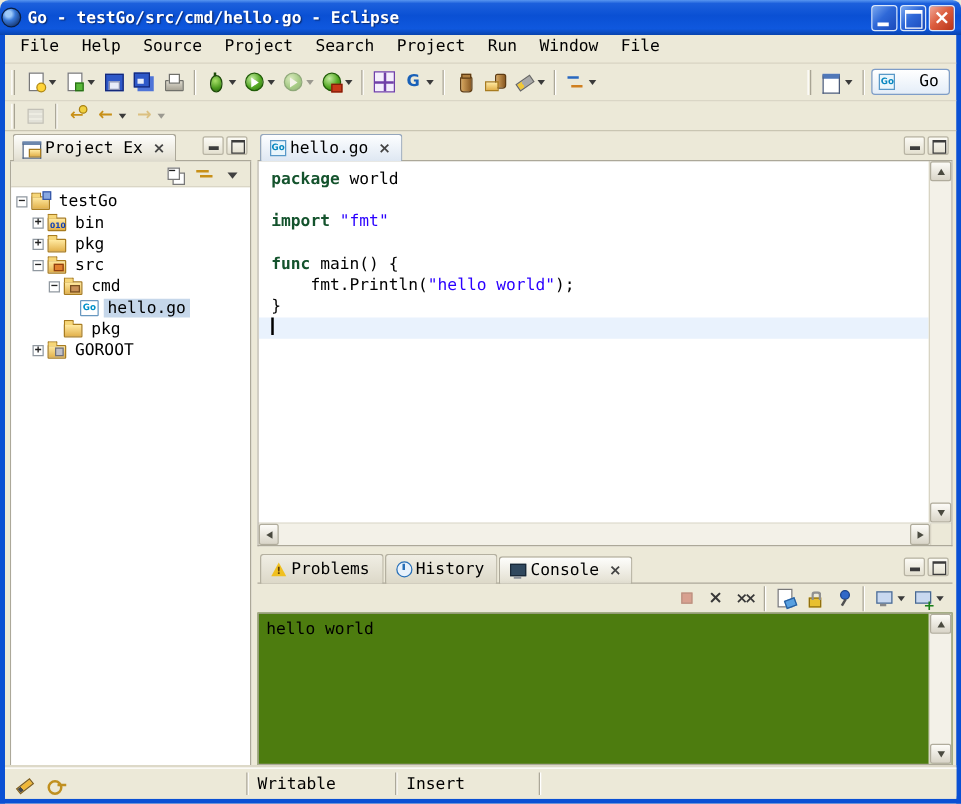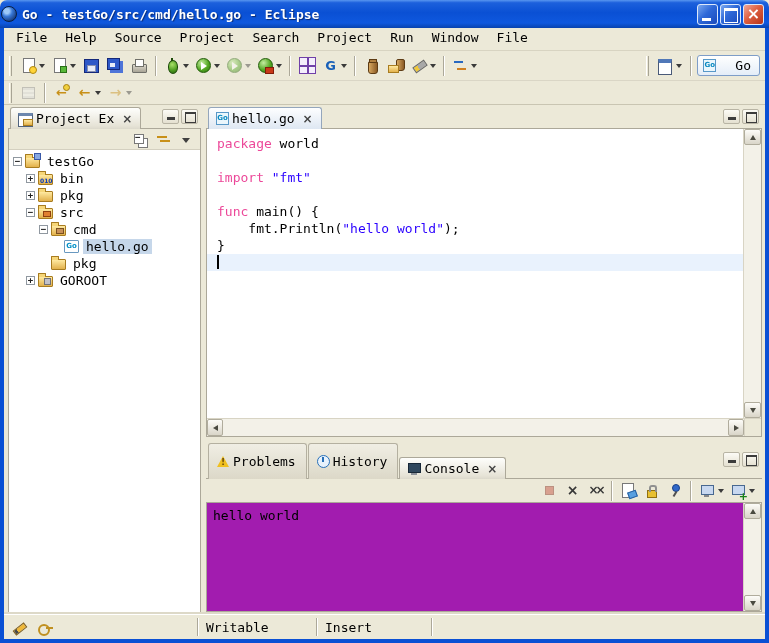--- a/index.html
+++ b/index.html
@@ -107,21 +107,21 @@
 .main{flex:1;display:flex;padding:2px 3px 0 4px;min-height:0}
 .explorer{flex:0 0 193px;display:flex;flex-direction:column;min-height:0}
 .sash{flex:0 0 5px}
 .right-col{flex:1;display:flex;flex-direction:column;min-width:0;min-height:0}
 .editor-region{flex:0 0 330px;display:flex;flex-direction:column;min-height:0}
 .hsash{flex:0 0 6px}
 .console-region{flex:1;display:flex;flex-direction:column;min-height:0}
 
 .vtab-row{flex:0 0 22px;display:flex;align-items:center;padding-left:2px;border-bottom:1px solid #ACA899;position:relative}
 .ctabs{display:flex;align-items:flex-end}
-.vtab{display:inline-flex;align-items:center;height:36px;padding:0 7px;margin-right:1px;border:1px solid #B4B0A0;border-bottom:none;border-radius:3px 3px 0 0;background:linear-gradient(#F0EEE4,#DCD8C8);white-space:nowrap;margin-bottom:-1px}
+.vtab{display:inline-flex;align-items:center;height:24px;padding:0 7px;margin-right:1px;border:1px solid #B4B0A0;border-bottom:none;border-radius:3px 3px 0 0;background:linear-gradient(#F0EEE4,#DCD8C8);white-space:nowrap;margin-bottom:-1px}
 .vtab.active{height:22px;background:linear-gradient(#FEFEFC,#E6E3D6 85%,#DCD9CC);border-color:#ACA899}
 .etab-row .vtab.active{background:linear-gradient(#FDFEFF,#DEE7F2);border-color:#94A6BC}
 .vtab-label{margin:0 3px}
 .tab-close{margin-left:4px;width:12px;text-align:center}
 .tab-close::before{content:"×";font:bold 12px/14px "DejaVu Sans",sans-serif;color:#444}
 .viewctl{margin-left:auto;display:flex;align-items:center;gap:2px;padding-right:3px;margin-bottom:3px}
 .mm{width:17px;height:15px;position:relative;background:linear-gradient(#FCFBF6,#E4E0D0);border:1px solid #B8B4A4;border-radius:2px}
 .btn-min::before{content:"";position:absolute;left:4px;bottom:3px;width:8px;height:3px;background:#3C3C3C}
 .btn-max::before{content:"";position:absolute;left:3px;top:2px;width:9px;height:8px;border:1px solid #3C3C3C;border-top-width:2px}
 
@@ -142,39 +142,39 @@
 .ti-go-file::before{display:none}
 .ti-go-file::after{content:"Go";position:absolute;inset:0;font:bold 7px/11px "DejaVu Sans",sans-serif;color:#0090C8;text-align:center}
 .tlabel{padding:0 3px}
 .tree-row.selected .tlabel{background:#C6D7EA}
 
 .editor-frame{flex:1;display:flex;flex-direction:column;border:1px solid #ACA899;border-top:none;min-height:0;background:#fff}
 .editor-body{flex:1;display:flex;min-height:0}
 .code-wrap{flex:1;overflow:hidden;background:#fff;padding-top:6px}
 .code-line{white-space:pre;min-height:17px;line-height:17px;padding-left:10px}
 .code-line.current{background:#E9F2FD}
-.tok-kw{color:#ec4899;font-weight:normal}
+.tok-kw{color:#14532d;font-weight:bold}
 .tok-str{color:#2A00FF}
 .tok-pl{color:#000}
 .cursor{display:inline-block;width:2px;height:14px;background:#000;vertical-align:-2px}
 .vscroll{flex:0 0 17px;background:#F3F1E8;border-left:1px solid #D8D4C4;display:flex;flex-direction:column;justify-content:space-between}
 .hscroll{flex:1;background:#F3F1E8;display:flex;justify-content:space-between}
 .editor-bottom{flex:0 0 17px;display:flex;border-top:1px solid #D8D4C4}
 .corner{width:17px;background:#ECE9D8;border-left:1px solid #D8D4C4}
 .sbtn{width:17px;height:16px;background:linear-gradient(#FDFCF8,#D9D5C8);border:1px solid #B0AC9C;border-radius:2px;display:flex;align-items:center;justify-content:center;flex:0 0 auto}
 .hscroll .sbtn{height:17px;width:16px}
 .arr{width:0;height:0;border:3px solid transparent;display:block}
 .arr.up{border-bottom:5px solid #4A4A40;margin-top:-3px}
 .arr.down{border-top:5px solid #4A4A40;margin-bottom:-3px}
 .arr.left{border-right:5px solid #4A4A40;margin-left:-3px}
 .arr.right{border-left:5px solid #4A4A40;margin-right:-3px}
 
 .console-status{flex:0 0 19px;padding:2px 0 0 6px;white-space:nowrap;overflow:hidden}
 .console-toolbar-row{flex:0 0 23px;display:flex;justify-content:flex-end;align-items:center;padding-right:4px}
-.console-frame{flex:1;display:flex;border:1px solid #ACA899;margin-bottom:2px;min-height:0;background:#a21caf}
+.console-frame{flex:1;display:flex;border:1px solid #ACA899;margin-bottom:2px;min-height:0;background:#4d7c0f}
 .console-output{flex:1;padding:4px 6px;line-height:17px;white-space:pre}
 
 .statusbar{flex:0 0 25px;border-top:1px solid #fff;box-shadow:0 -2px 0 #DDD9C8;display:flex;align-items:stretch;background:#ECE9D8}
 .sb-cell{display:flex;align-items:center;padding:0 8px;white-space:nowrap}
 .sb-icons{flex:0 0 193px;padding-left:5px;gap:2px}
 .sb-writable{flex:0 0 118px}
 .sb-insert{flex:0 0 114px}
 .sb-rest{flex:1}
 .sb-sep{width:1px;background:#ACA899;box-shadow:1px 0 0 #FFF;margin:3px 0}
 </style>

